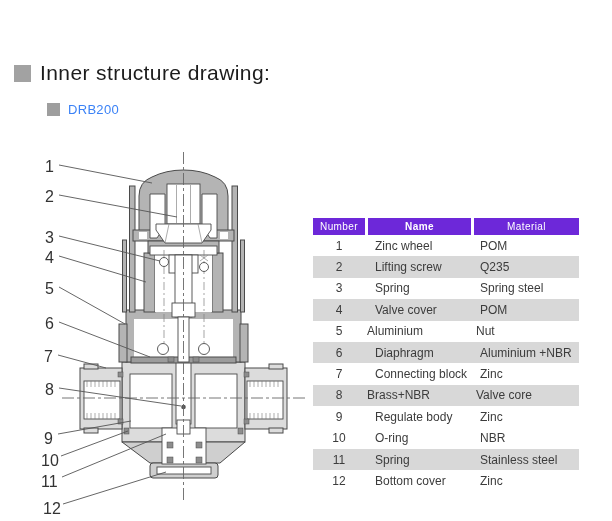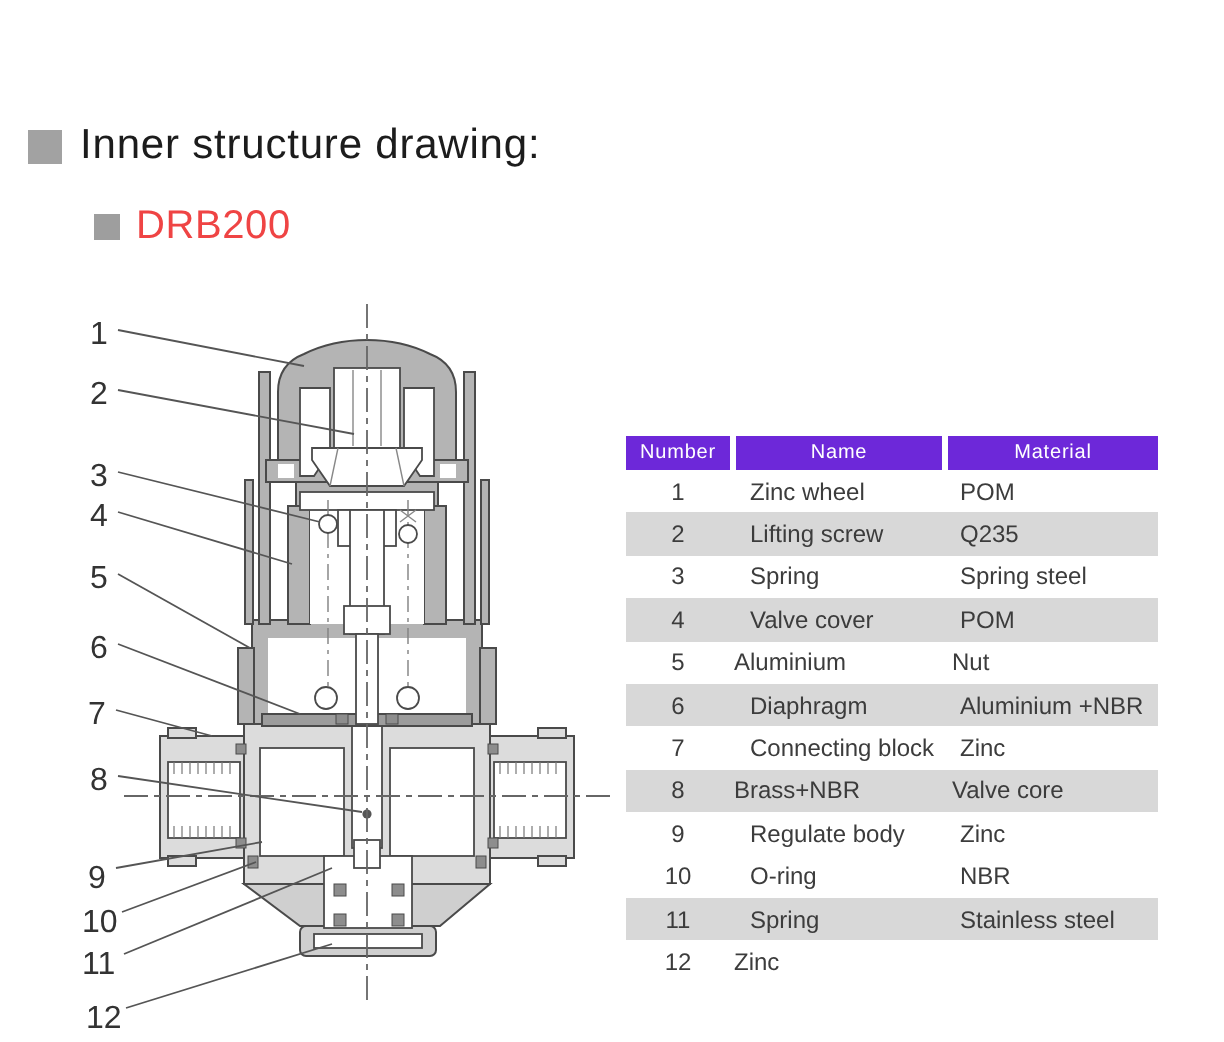--- a/index.html
+++ b/index.html
@@ -7,21 +7,21 @@
     width:612px;height:521px;position:relative;background:#ffffff;
     font-family:"Liberation Sans", sans-serif;overflow:hidden;
   }
   
   .title-row{position:absolute;left:14px;top:24px;display:flex;align-items:center;margin-top:37px;}
   .bullet{background:#a2a2a2;display:inline-block;}
   .bullet.lg{width:17px;height:17px;margin-right:9px;}
   .bullet.sm{width:13px;height:13px;margin-right:8px;background:#9e9e9e;}
   .page-title{font-size:21px;font-weight:400;color:#1c1c1c;letter-spacing:0.4px;margin:0;}
   .model-row{position:absolute;left:47px;top:102px;display:flex;align-items:center;}
-  .model-label{font-size:20px;color:#ef4444;letter-spacing:0.3px;}
+  .model-label{font-size:13px;color:#3b82f6;letter-spacing:0.3px;}
   
   svg.diagram{position:absolute;left:0;top:0;}
   .gd{fill:#b4b4b4;stroke:#4a4a4a;stroke-width:1;}      
   .gl{fill:#dcdcdc;stroke:#4a4a4a;stroke-width:1;}      
   .gm{fill:#cfcfcf;stroke:#4a4a4a;stroke-width:1;}      
   .w{fill:#ffffff;stroke:#4a4a4a;stroke-width:0.9;}     
   .wn{fill:#ffffff;stroke:none;}
   .seal{fill:#8d8d8d;stroke:#4a4a4a;stroke-width:0.5;}
   .dia{fill:#9c9c9c;stroke:#4a4a4a;stroke-width:1;}
   .cl{stroke:#666;stroke-width:0.9;stroke-dasharray:12 3 3 3;fill:none;}
@@ -29,21 +29,21 @@
   .ld{stroke:#555;stroke-width:0.9;}
   .thin{stroke:#888;stroke-width:0.7;}
   .tick{stroke:#777;stroke-width:0.6;}
   .num{font-family:"Liberation Sans",sans-serif;font-size:16px;fill:#333;}
   
   .parts-table{position:absolute;left:313px;top:218px;width:266px;font-size:12px;color:#3c3c3c;}
   .thead{display:flex;height:17px;}
   .th{background:#6d28d9;color:#ffffff;font-size:10px;letter-spacing:0.4px;
       display:flex;align-items:center;justify-content:center;}
   .th.c0{width:52px;margin-right:3px;}
-  .th.c1{width:103px;margin-right:3px;}
+  .th.c1{width:103px;margin-right:3px;font-weight:bold;}
   .th.c2{width:105px;}
   .trow{display:flex;height:21.4px;align-items:center;}
   .trow.alt{background:#d8d8d8;}
   .td.c0{width:52px;text-align:center;}
   .td.c1{width:113px;padding-left:10px;box-sizing:border-box;}
   .td.c2{flex:1;padding-left:2px;}
 </style>
 </head>
 <body>
 
@@ -258,16 +258,17 @@
         <div class="td c1">O-ring</div>
         <div class="td c2">NBR</div>
       </div>
       <div class="trow alt">
         <div class="td c0">11</div>
         <div class="td c1">Spring</div>
         <div class="td c2">Stainless steel</div>
       </div>
       <div class="trow">
         <div class="td c0">12</div>
+        <div class="td c1">Bottom cover</div>
         <div class="td c2">Zinc</div>
       </div>
     </div>
 </div>
 
 </body></html>

